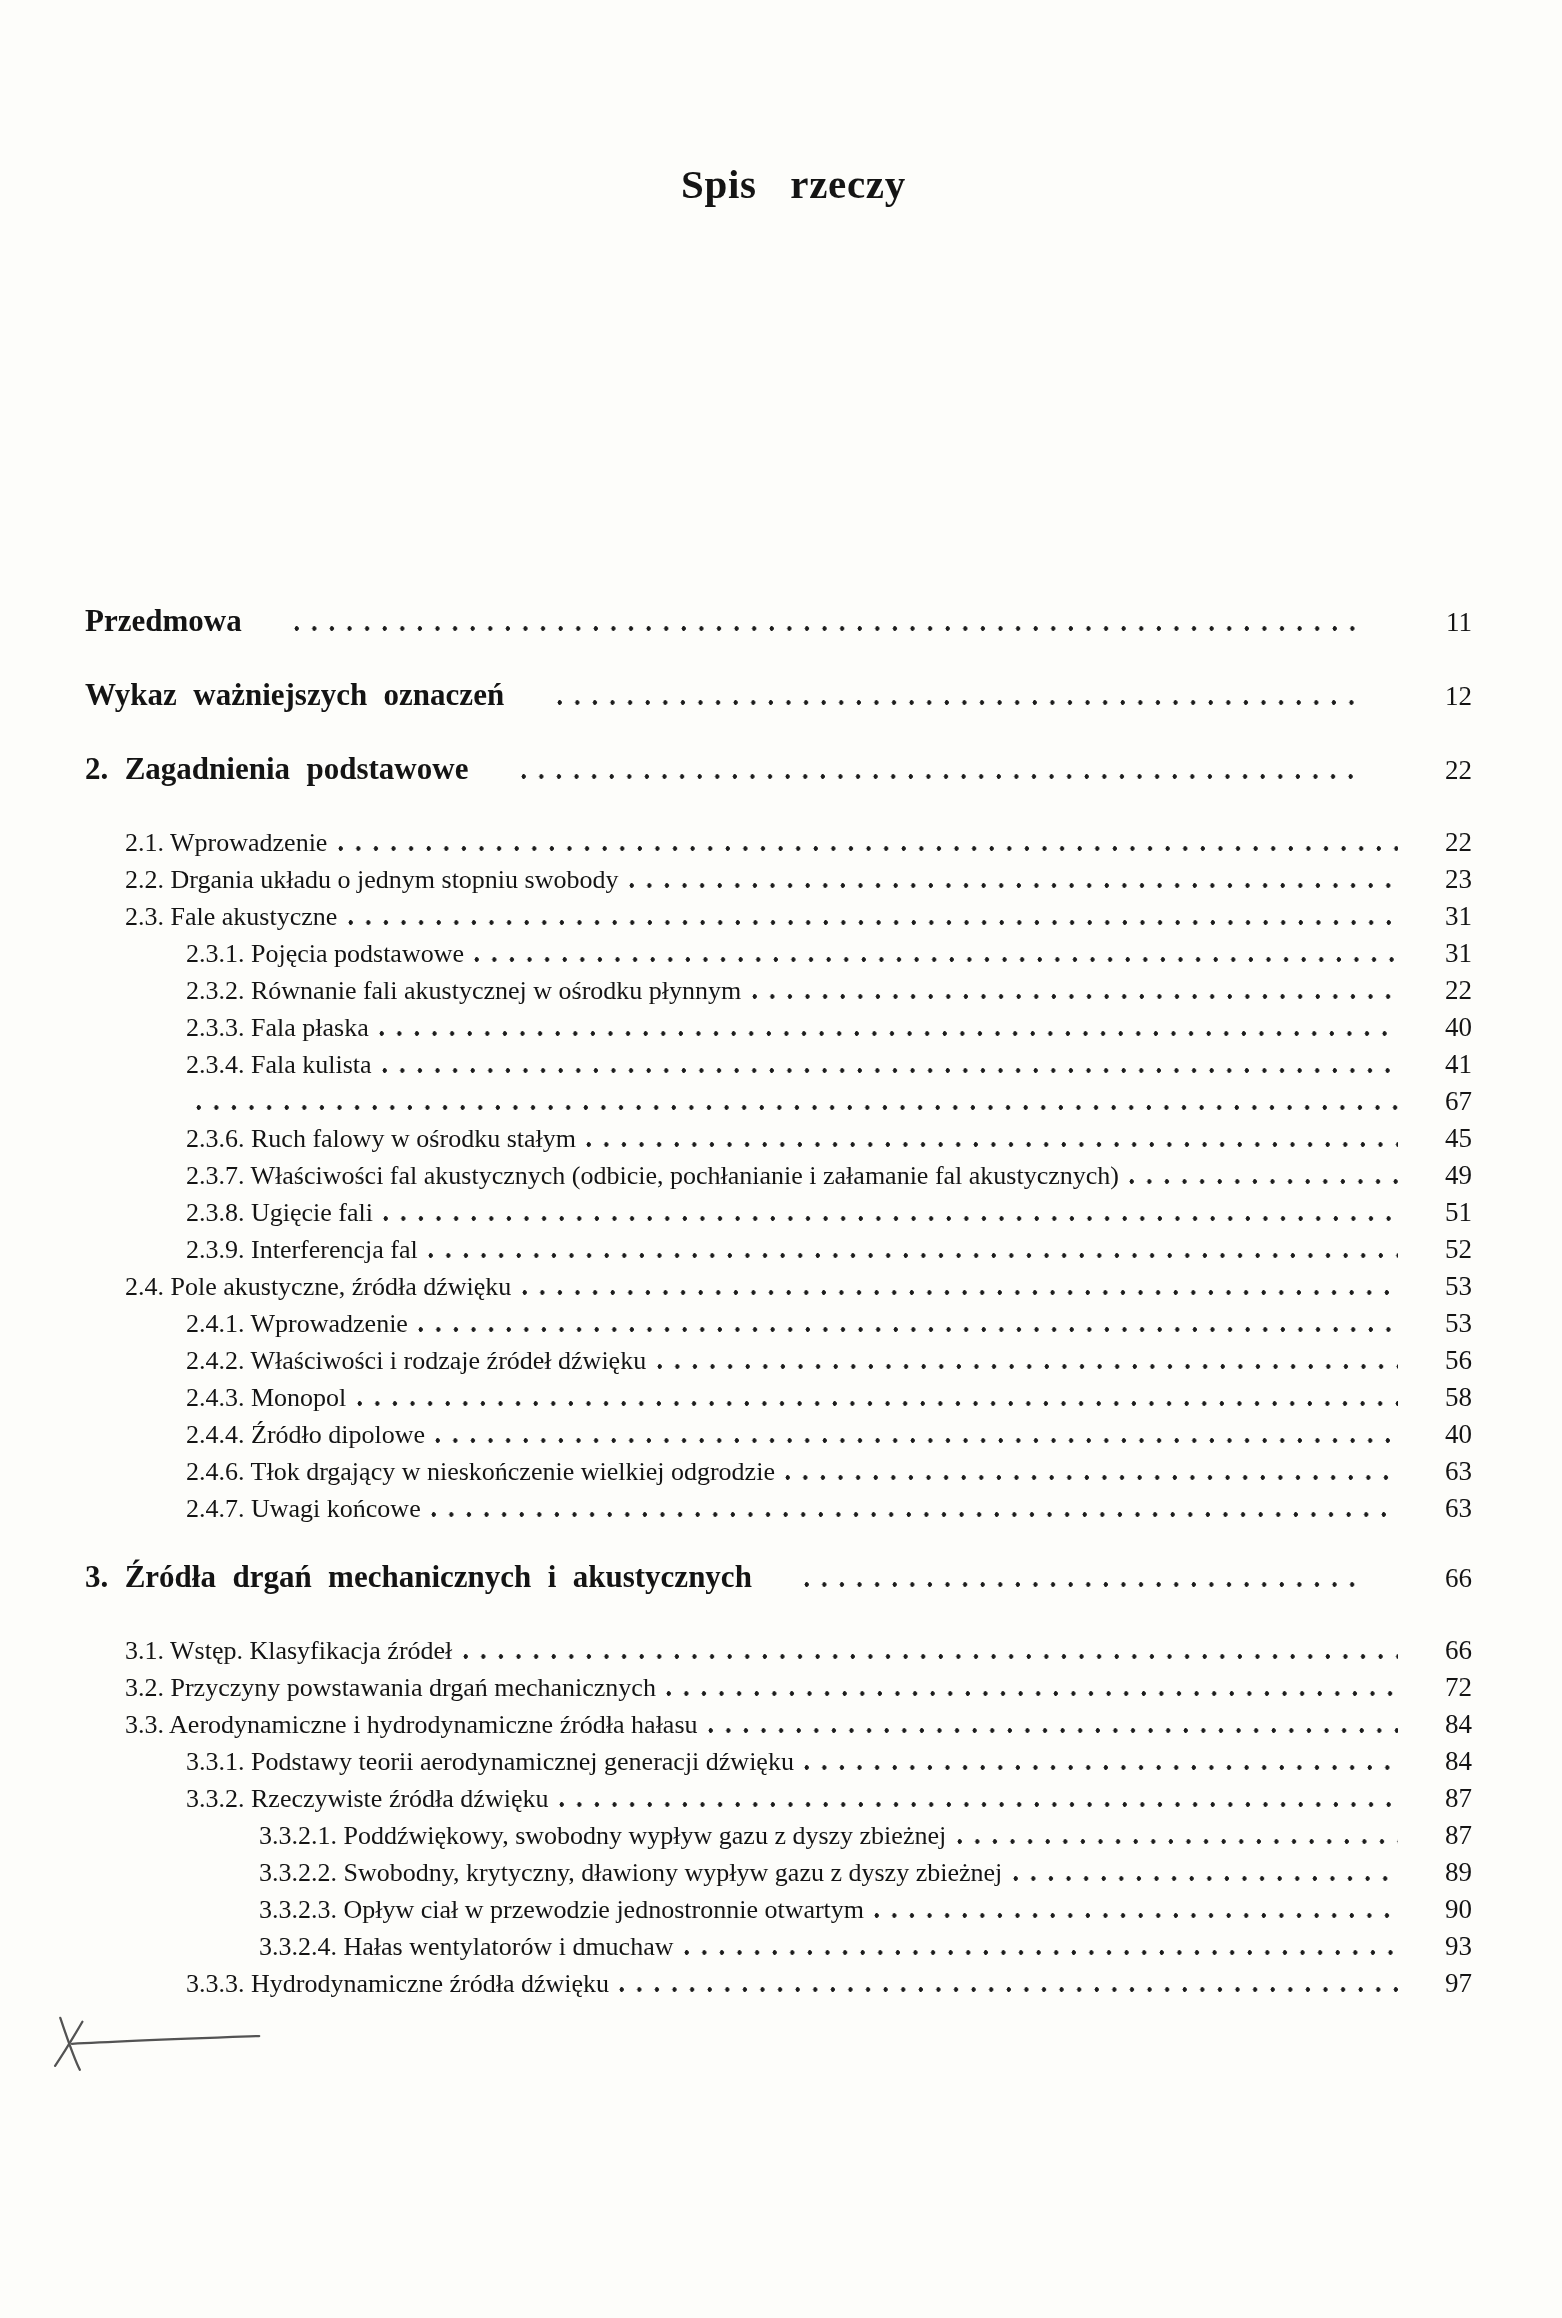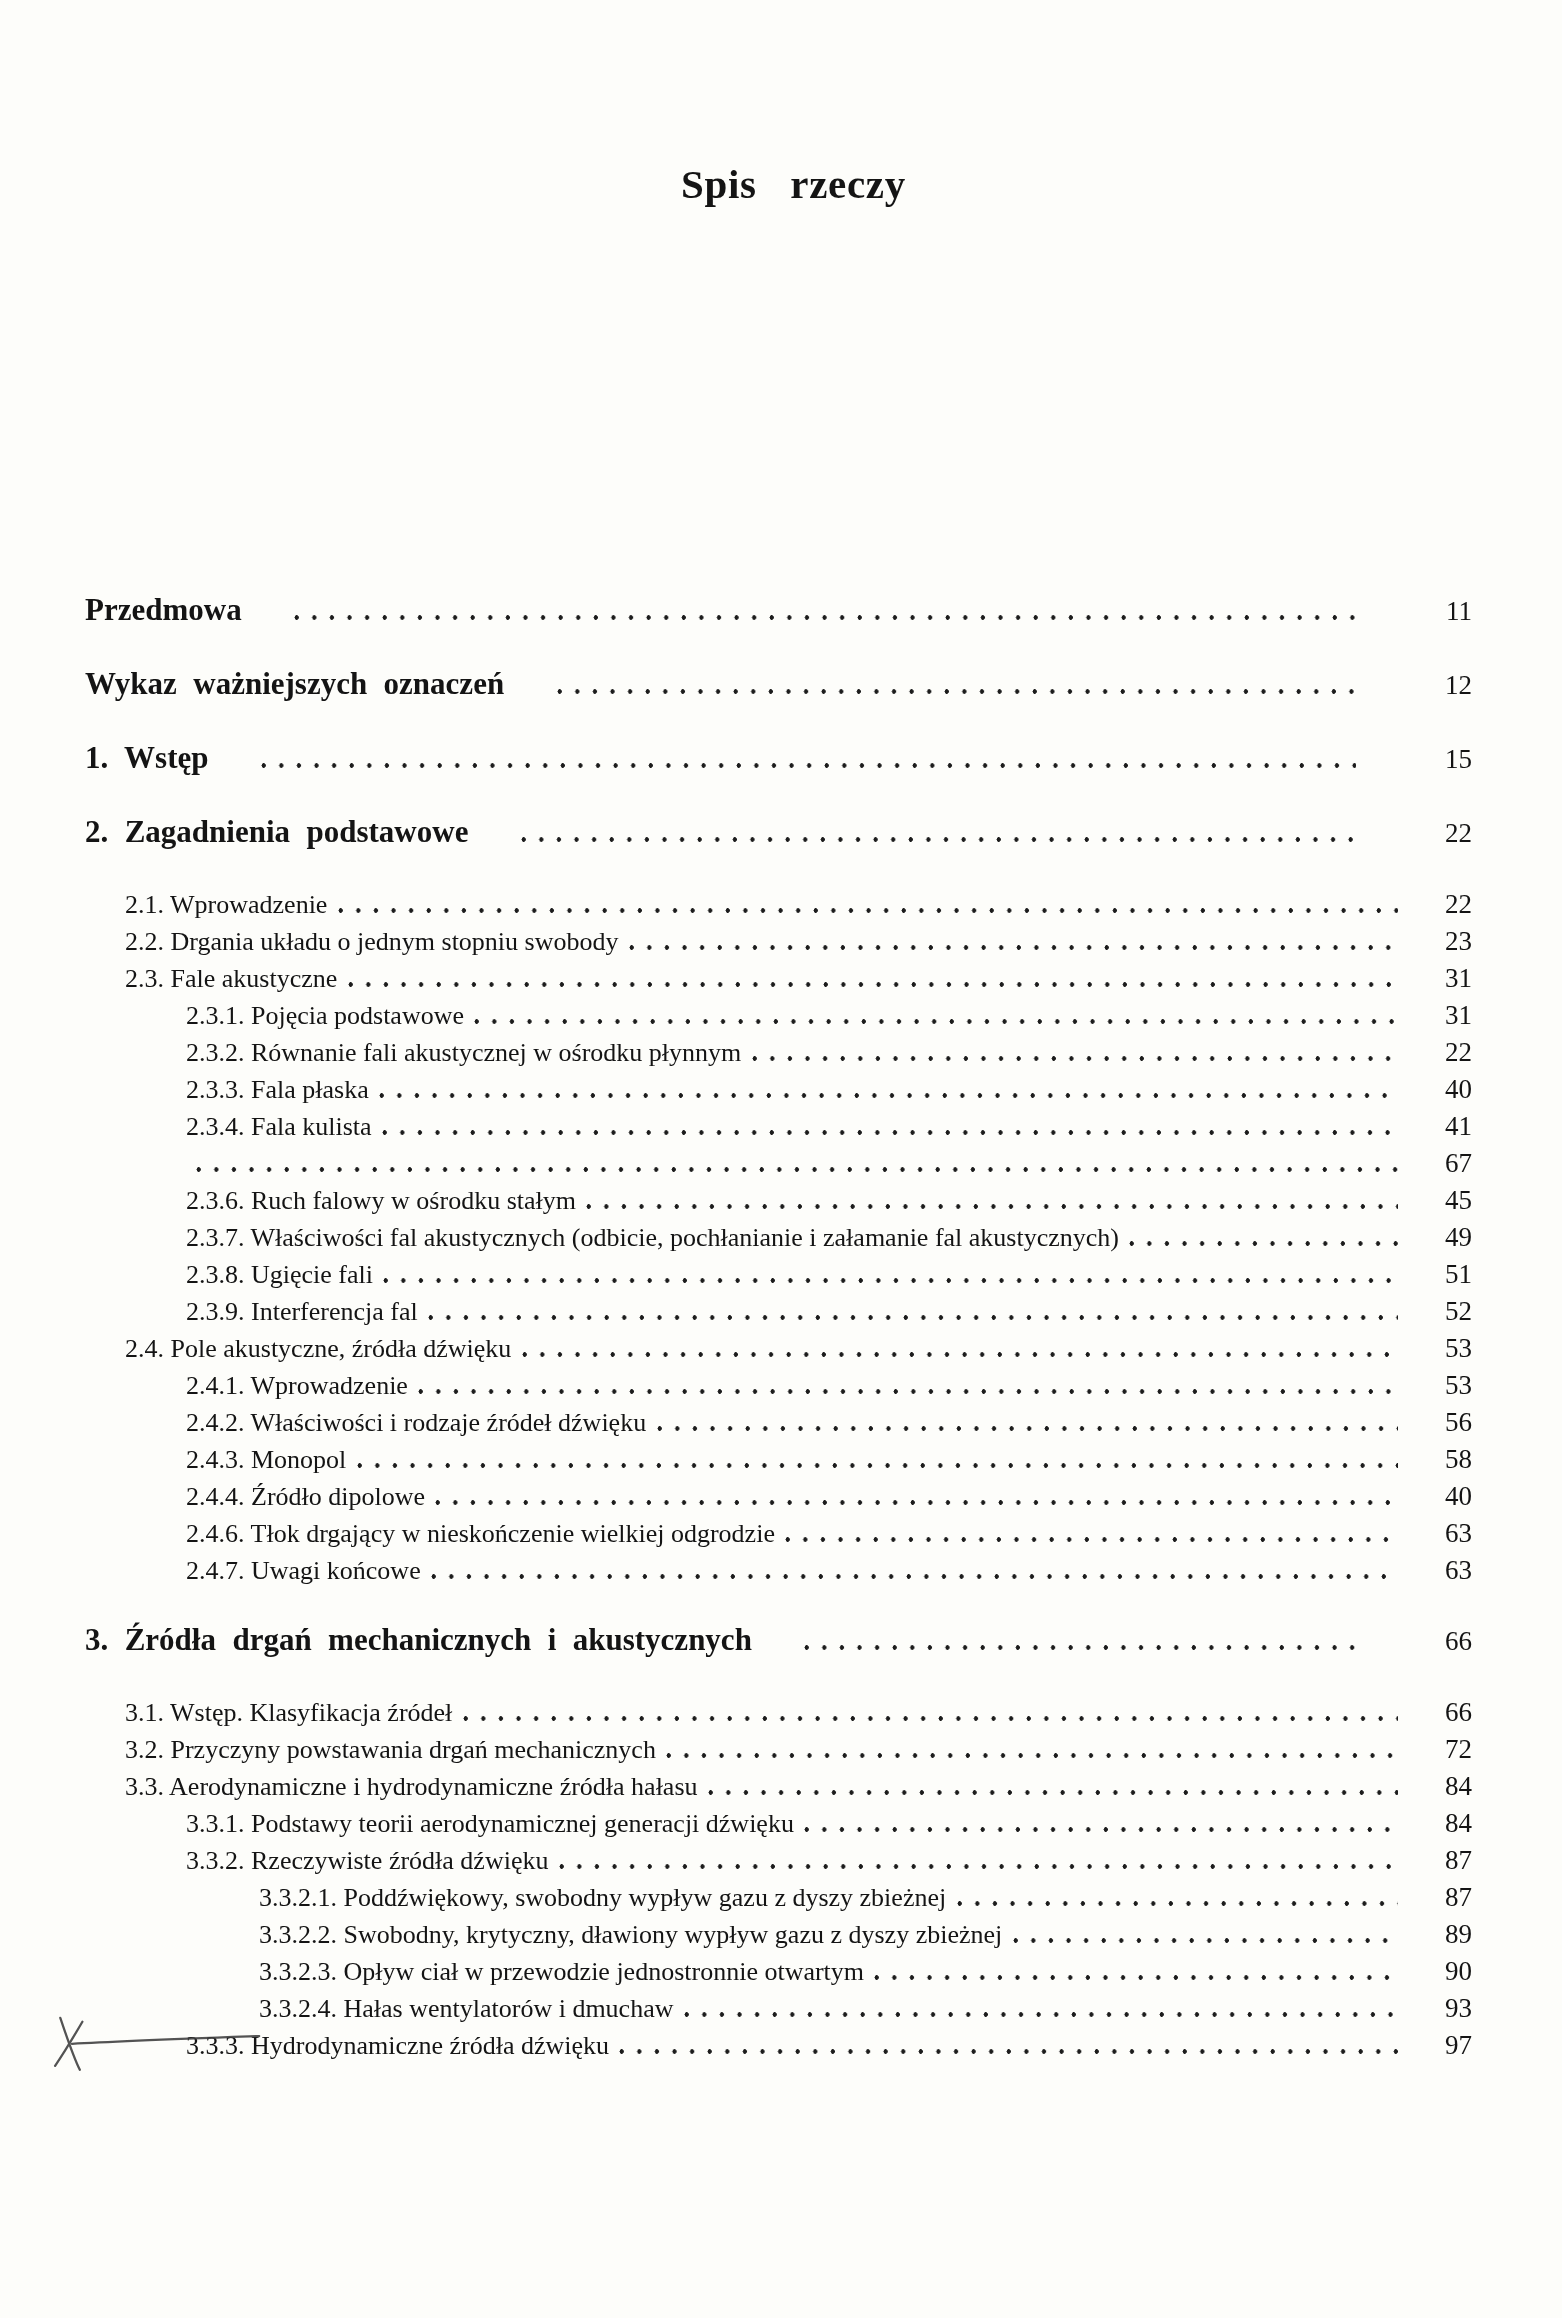--- a/index.html
+++ b/index.html
@@ -66,20 +66,21 @@
     background-size: 17.6px 4.6px;
     background-repeat: repeat-x;
     background-position: left center;
   }
   .pagenum {
     flex: 0 0 62px;
     text-align: right;
     font-size: 27px;
     font-weight: normal;
     word-spacing: normal;
+    margin-top: 12px;
   }
   .margin-mark {
     position: absolute;
     left: 46px;
     top: 2006px;
     width: 221px;
     height: 75px;
     pointer-events: none;
   }
 </style>
@@ -95,25 +96,20 @@
         <span class="label">Przedmowa</span>
         <span class="leader"></span>
         <span class="pagenum">11</span>
       </div>
       <div class="row lvl0 heading">
         <span class="label">Wykaz ważniejszych oznaczeń</span>
         <span class="leader"></span>
         <span class="pagenum">12</span>
       </div>
       <div class="row lvl0 heading">
-        <span class="label">1. Wstęp</span>
-        <span class="leader"></span>
-        <span class="pagenum">15</span>
-      </div>
-      <div class="row lvl0 heading">
         <span class="label">2. Zagadnienia podstawowe</span>
         <span class="leader"></span>
         <span class="pagenum">22</span>
       </div>
       <div class="row lvl1">
         <span class="label">2.1. Wprowadzenie</span>
         <span class="leader"></span>
         <span class="pagenum">22</span>
       </div>
       <div class="row lvl1">

